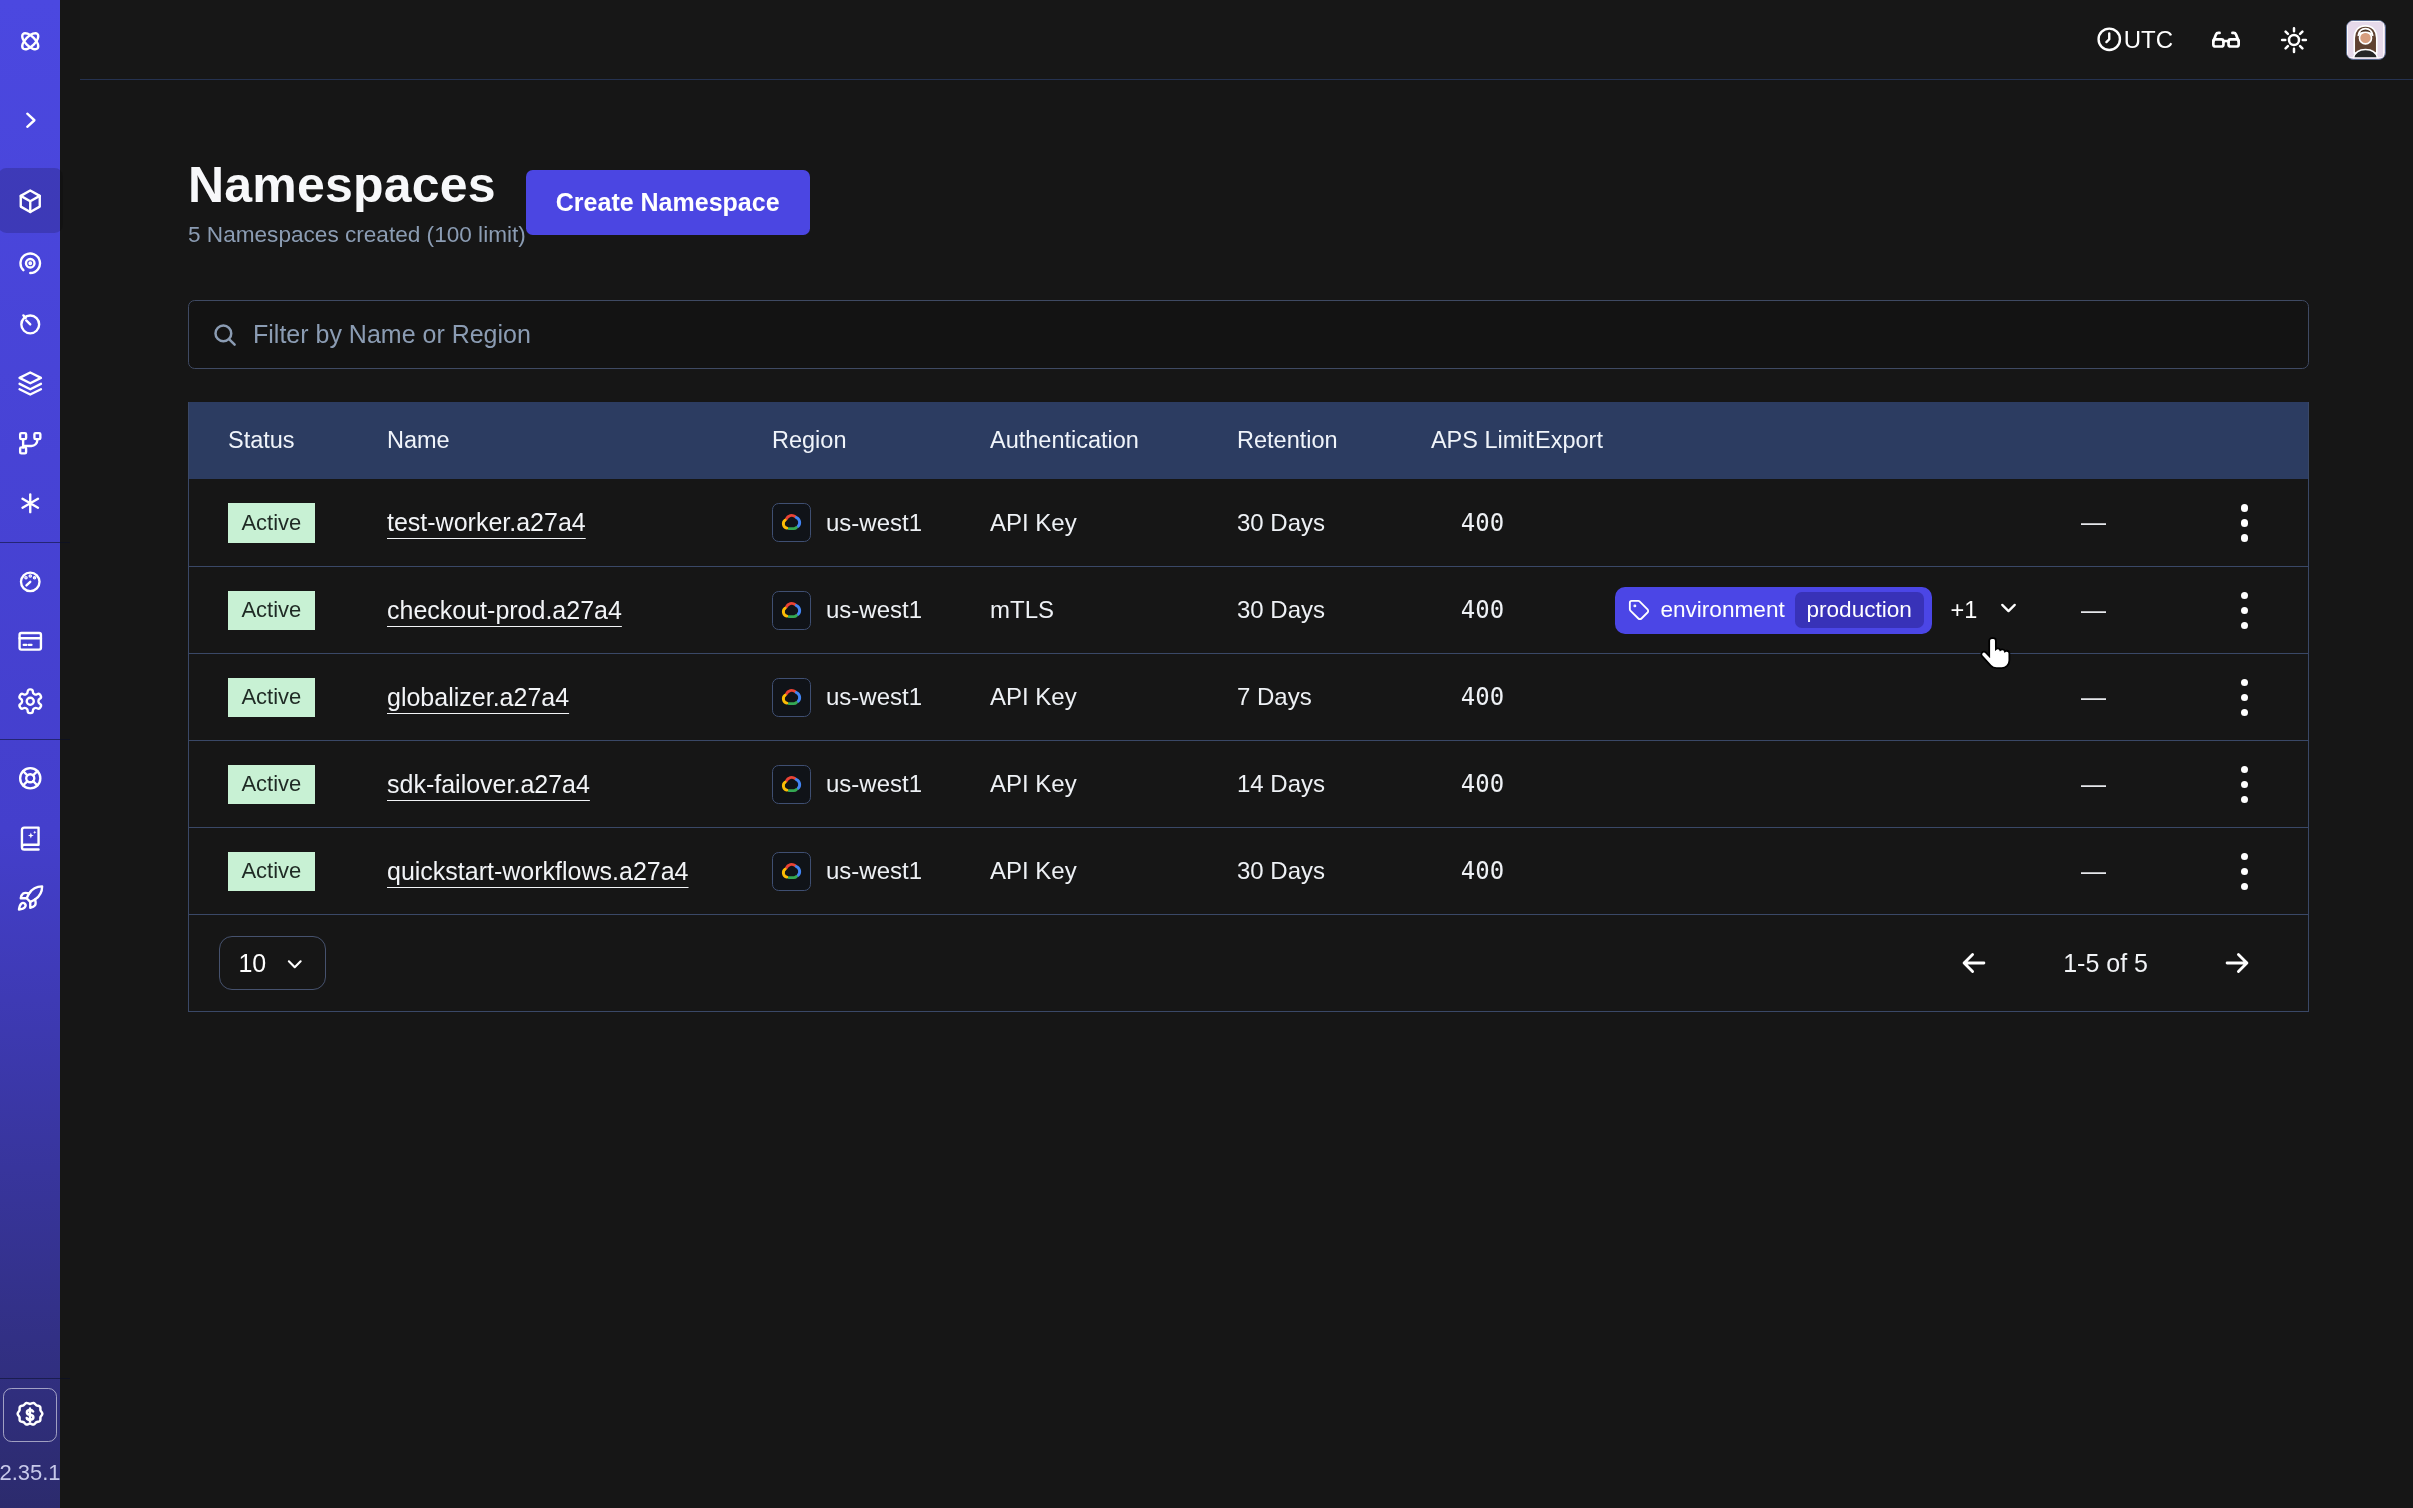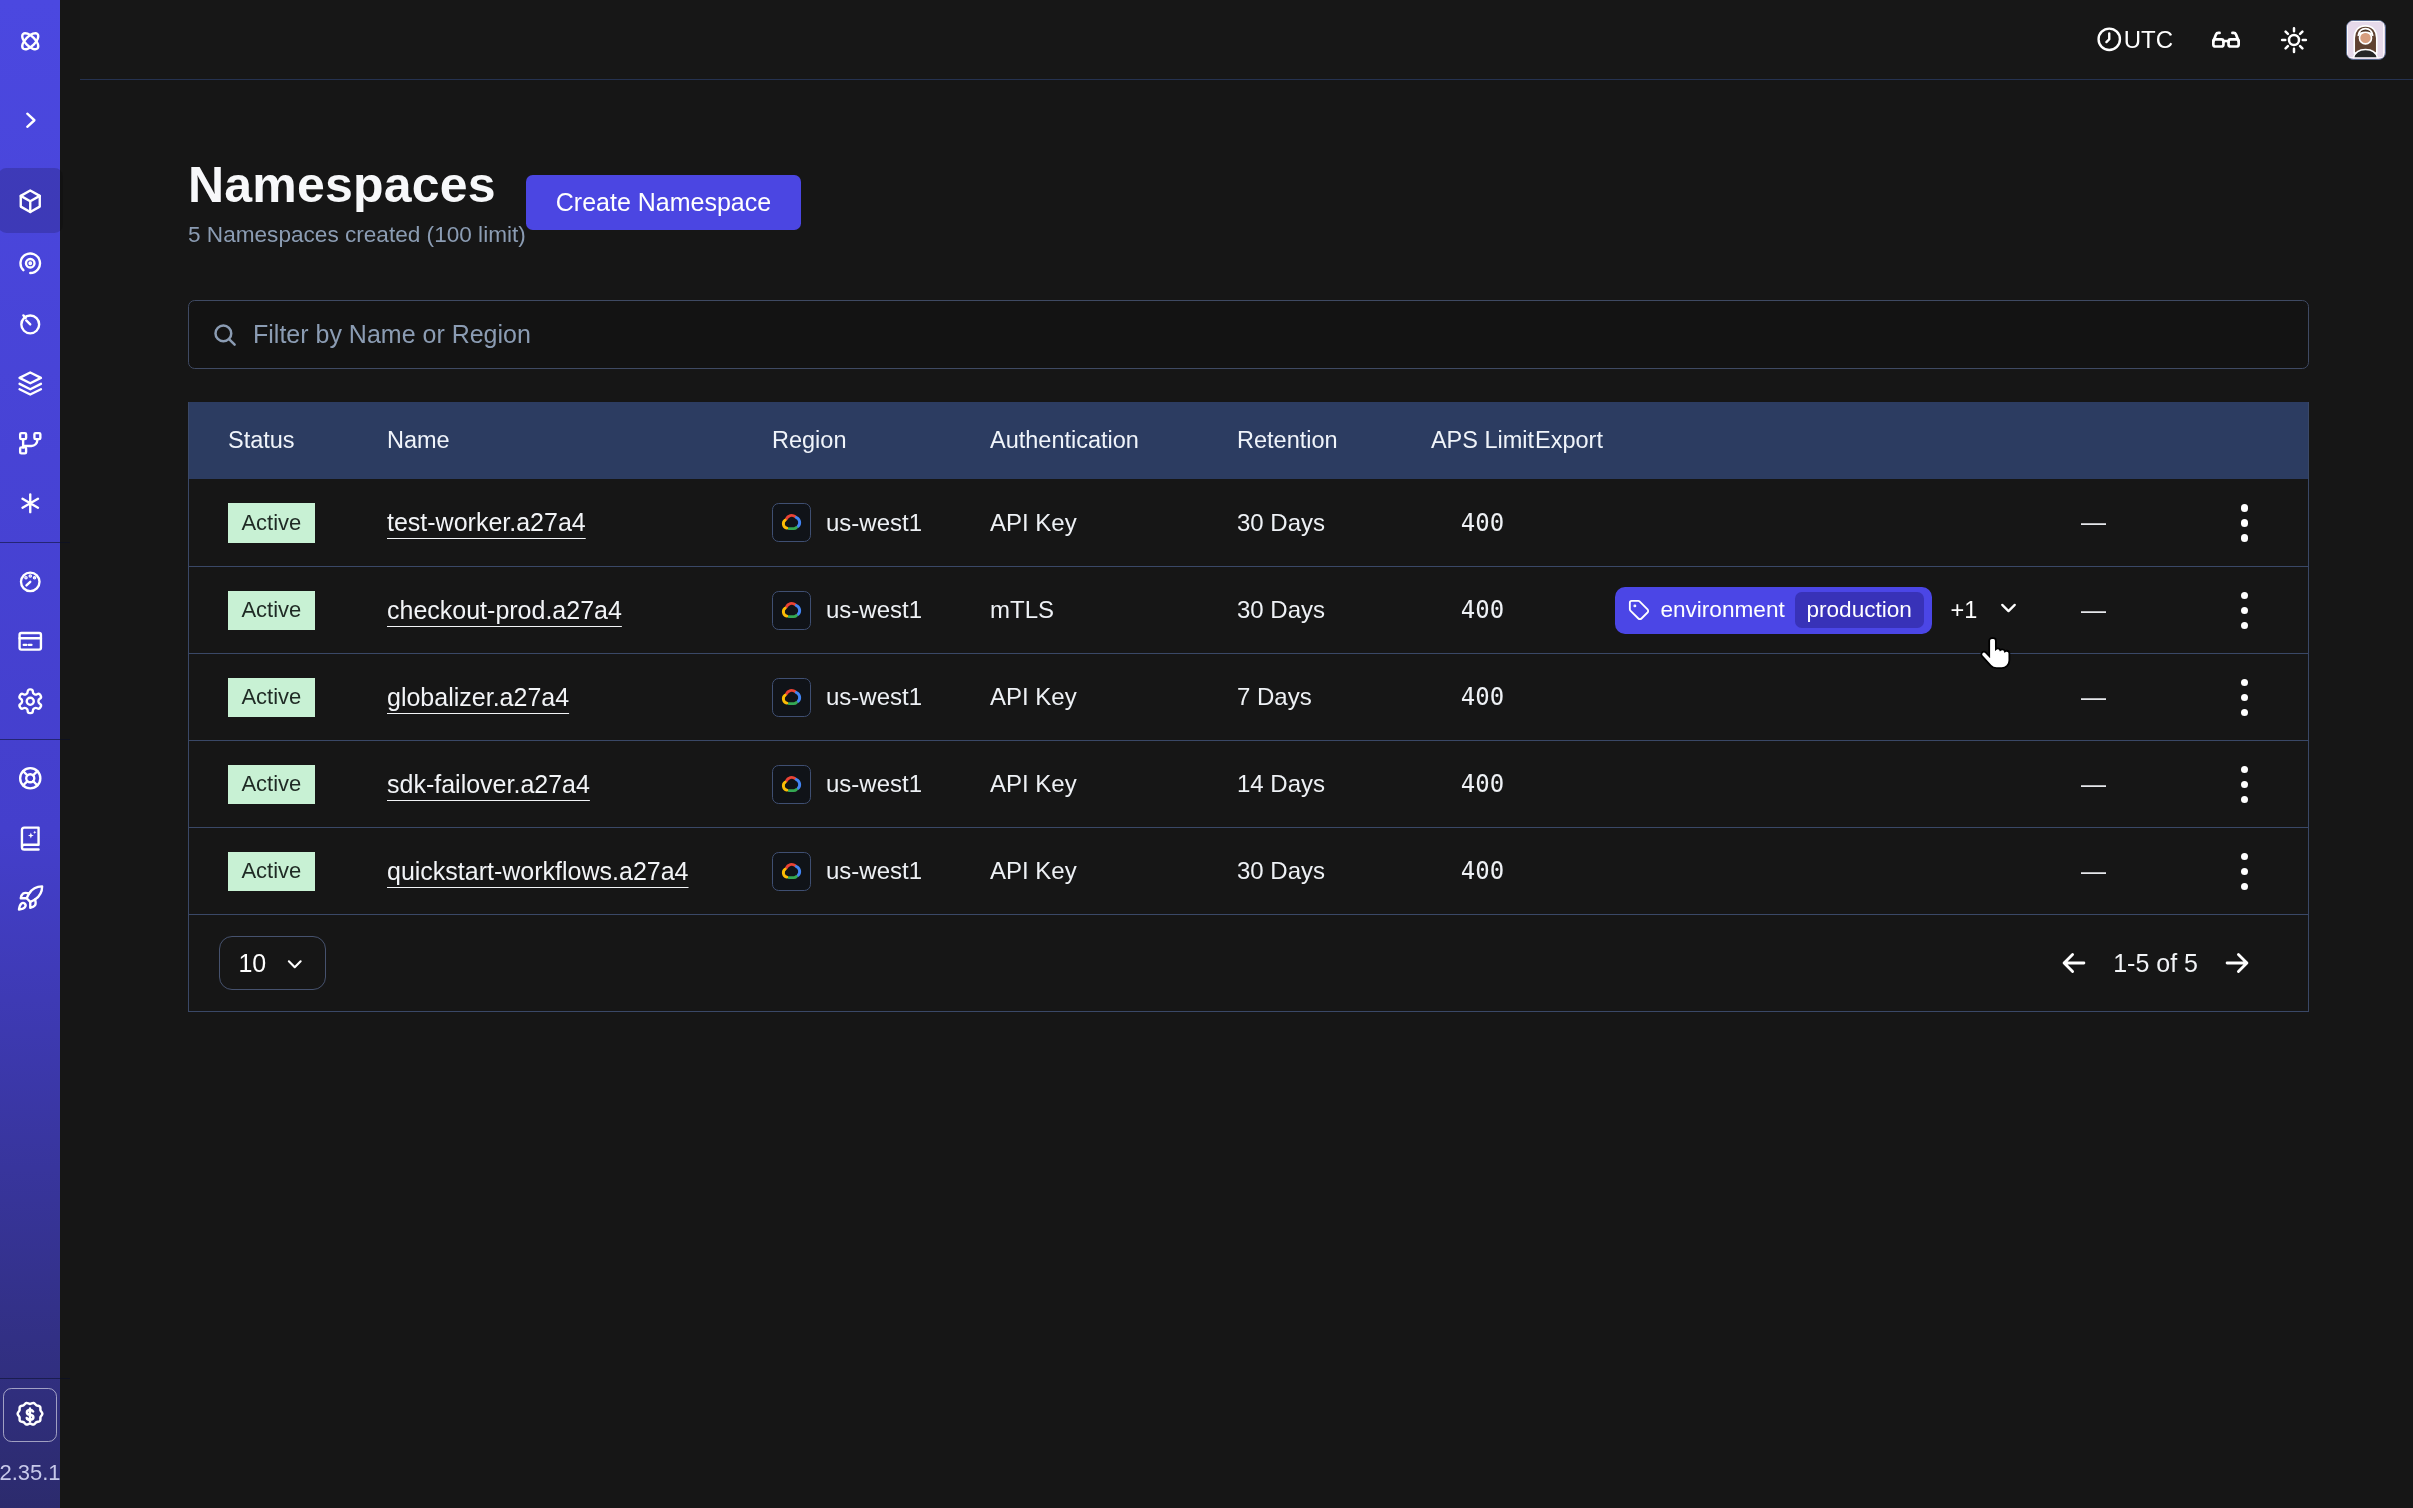--- a/index.html
+++ b/index.html
@@ -45,22 +45,22 @@
   .tb-group{display:flex;align-items:center;gap:0;cursor:pointer}
   .topbar svg{stroke:#fff;fill:none;stroke-width:2;stroke-linecap:round;stroke-linejoin:round}
   .tb-utc{font-size:24px;color:#fff}
   .avatar{width:40px;height:40px;border-radius:7.5px;border:1.7px solid #54688c;overflow:hidden;cursor:pointer;background:#e6d9ea}
 
   
   .main{position:absolute;left:80px;top:80px;right:0;bottom:0;padding:0 104px 0 108px}
   .title-row{display:flex;align-items:center;margin-top:76px}
   .page-title{font-size:50px;font-weight:600;color:#f7f8fa;letter-spacing:0.2px}
   .page-sub{font-size:22.6px;color:var(--muted);margin-top:8.4px}
-  .btn-primary{background:var(--accent);color:#fff;font-size:25px;font-weight:400;border:none;border-radius:6.7px;
-    padding:0 30px;height:55px;cursor:pointer;font-family:inherit}
+  .btn-primary{background:var(--accent);color:#fff;font-size:25px;font-weight:700;border:none;border-radius:6.7px;
+    padding:0 30px;height:65px;cursor:pointer;font-family:inherit}
 
   .searchbar{margin-top:52px;height:69px;border:0.8px solid #3f4a63;border-radius:6.7px;background:#131313;
     display:flex;align-items:center;padding:0 22px;gap:15px}
   .searchbar svg{stroke:#8b9cb3;fill:none;stroke-width:2.2;stroke-linecap:round;width:27px;height:27px;flex:0 0 auto}
   .searchbar input{flex:1;background:transparent;border:none;outline:none;color:var(--text);
     font-size:25px;font-family:inherit}
   .searchbar input::placeholder{color:var(--muted)}
 
   
   .table{margin-top:33px;border:0.8px solid var(--line);border-top:none}
@@ -92,21 +92,21 @@
   .kebab{display:flex;flex-direction:column;align-items:center;gap:7.5px;cursor:pointer;justify-self:center;padding:6.7px}
   .kebab i{width:7.5px;height:7.5px;border-radius:50%;background:#fff;display:block}
 
   
   .tfoot{height:97px;border-top:0.8px solid var(--line);display:flex;align-items:center;justify-content:space-between;
     padding:0 54px 0 30px}
   .page-size{display:flex;align-items:center;gap:17px;border:0.8px solid #46526e;border-radius:13px;
     height:54px;padding:0 18.4px;cursor:pointer}
   .page-size span{font-size:25px;color:#fff}
   .page-size svg{width:23.5px;height:23.5px;stroke:#fff;fill:none;stroke-width:2.2;stroke-linecap:round;stroke-linejoin:round}
-  .pager{display:flex;align-items:center;gap:22px}
+  .pager{display:flex;align-items:center;gap:72px}
   .pager .arrow{cursor:pointer;display:flex}
   .pager svg{width:34px;height:34px;stroke:#fff;fill:none;stroke-width:2;stroke-linecap:round;stroke-linejoin:round}
   .pager .range{font-size:25px;color:#f2f4f7}
 
   
   .cursor{position:absolute;left:1978px;top:634px;width:39px;height:39px;z-index:50;pointer-events:none}
 </style>
 </head>
 <body>
 

